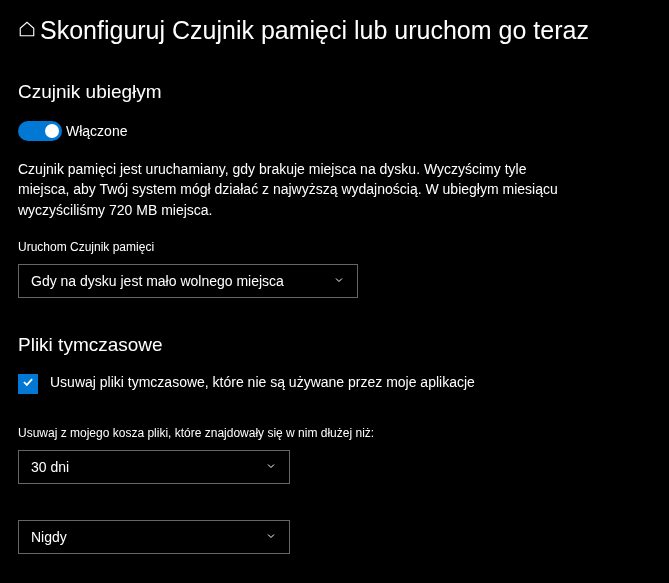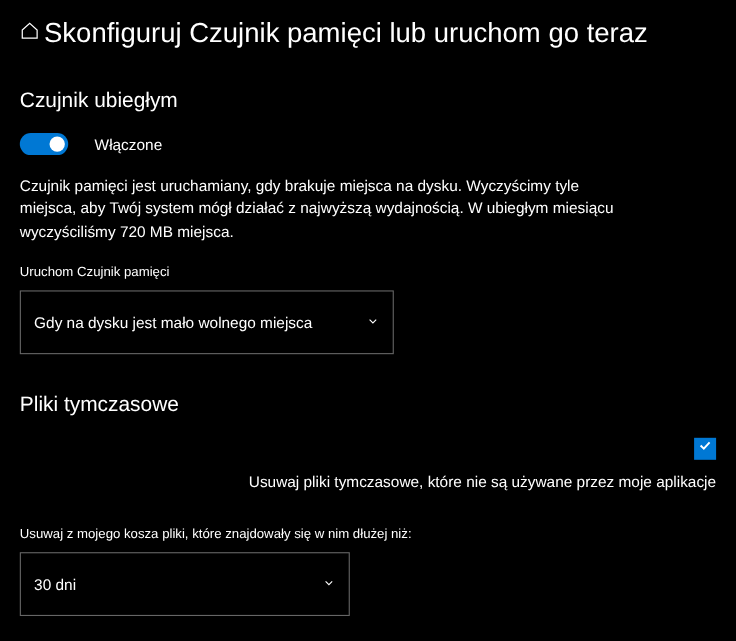--- a/index.html
+++ b/index.html
@@ -33,21 +33,21 @@
   white-space: nowrap;
 }
 .section-title {
   font-size: 19px;
   font-weight: 400;
   margin-bottom: 18px;
 }
 .toggle-row {
   display: flex;
   align-items: center;
-  gap: 24px;
+  gap: 4px;
   margin-bottom: 18px;
 }
 .toggle {
   width: 44px;
   height: 20px;
   background: #0078d4;
   border-radius: 10px;
   position: relative;
   cursor: pointer;
 }
@@ -69,45 +69,44 @@
   margin-bottom: 20px;
   max-width: 560px;
 }
 .field-label {
   font-size: 12px;
   margin-bottom: 10px;
 }
 .select {
   border: 1px solid #666;
   background: transparent;
-  padding: 20px 12px;
+  padding: 8px 12px;
   display: flex;
   align-items: flex-end;
   justify-content: space-between;
   font-size: 14px;
   color: #fff;
   cursor: pointer;
   margin-bottom: 36px;
 }
 .select.wide { width: 340px; }
-.select.narrow { width: 300px; gap: 18px; }
+.select.narrow { width: 272px; gap: 18px; }
 .chevron {
   width: 12px;
   height: 12px;
   flex-shrink: 0;
 }
 .section2 {
   margin-top: 10px;
 }
 .checkbox-row {
   display: flex;
-  align-items: flex-end;
+  align-items: flex-start;
   gap: 12px;
   margin-bottom: 32px;
-  flex-direction: column;
 }
 .checkbox {
   width: 20px;
   height: 20px;
   background: #0078d4;
   display: flex;
   align-items: center;
   justify-content: center;
   cursor: pointer;
   flex-shrink: 0;
@@ -173,13 +172,21 @@
   <div class="select narrow">
     <span>30 dni</span>
     <span>
       <svg class="chevron" viewBox="0 0 24 24" fill="none" stroke="#fff" stroke-width="2">
         <path d="M6 9 L12 15 L18 9"></path>
       </svg>
     </span>
   </div>
 
 
+  <div class="select narrow" style="margin-bottom:0">
+    <span>Nigdy</span>
+    <span>
+      <svg class="chevron" viewBox="0 0 24 24" fill="none" stroke="#fff" stroke-width="2">
+        <path d="M6 9 L12 15 L18 9"></path>
+      </svg>
+    </span>
+  </div>
 </div>
 
 </body></html>

